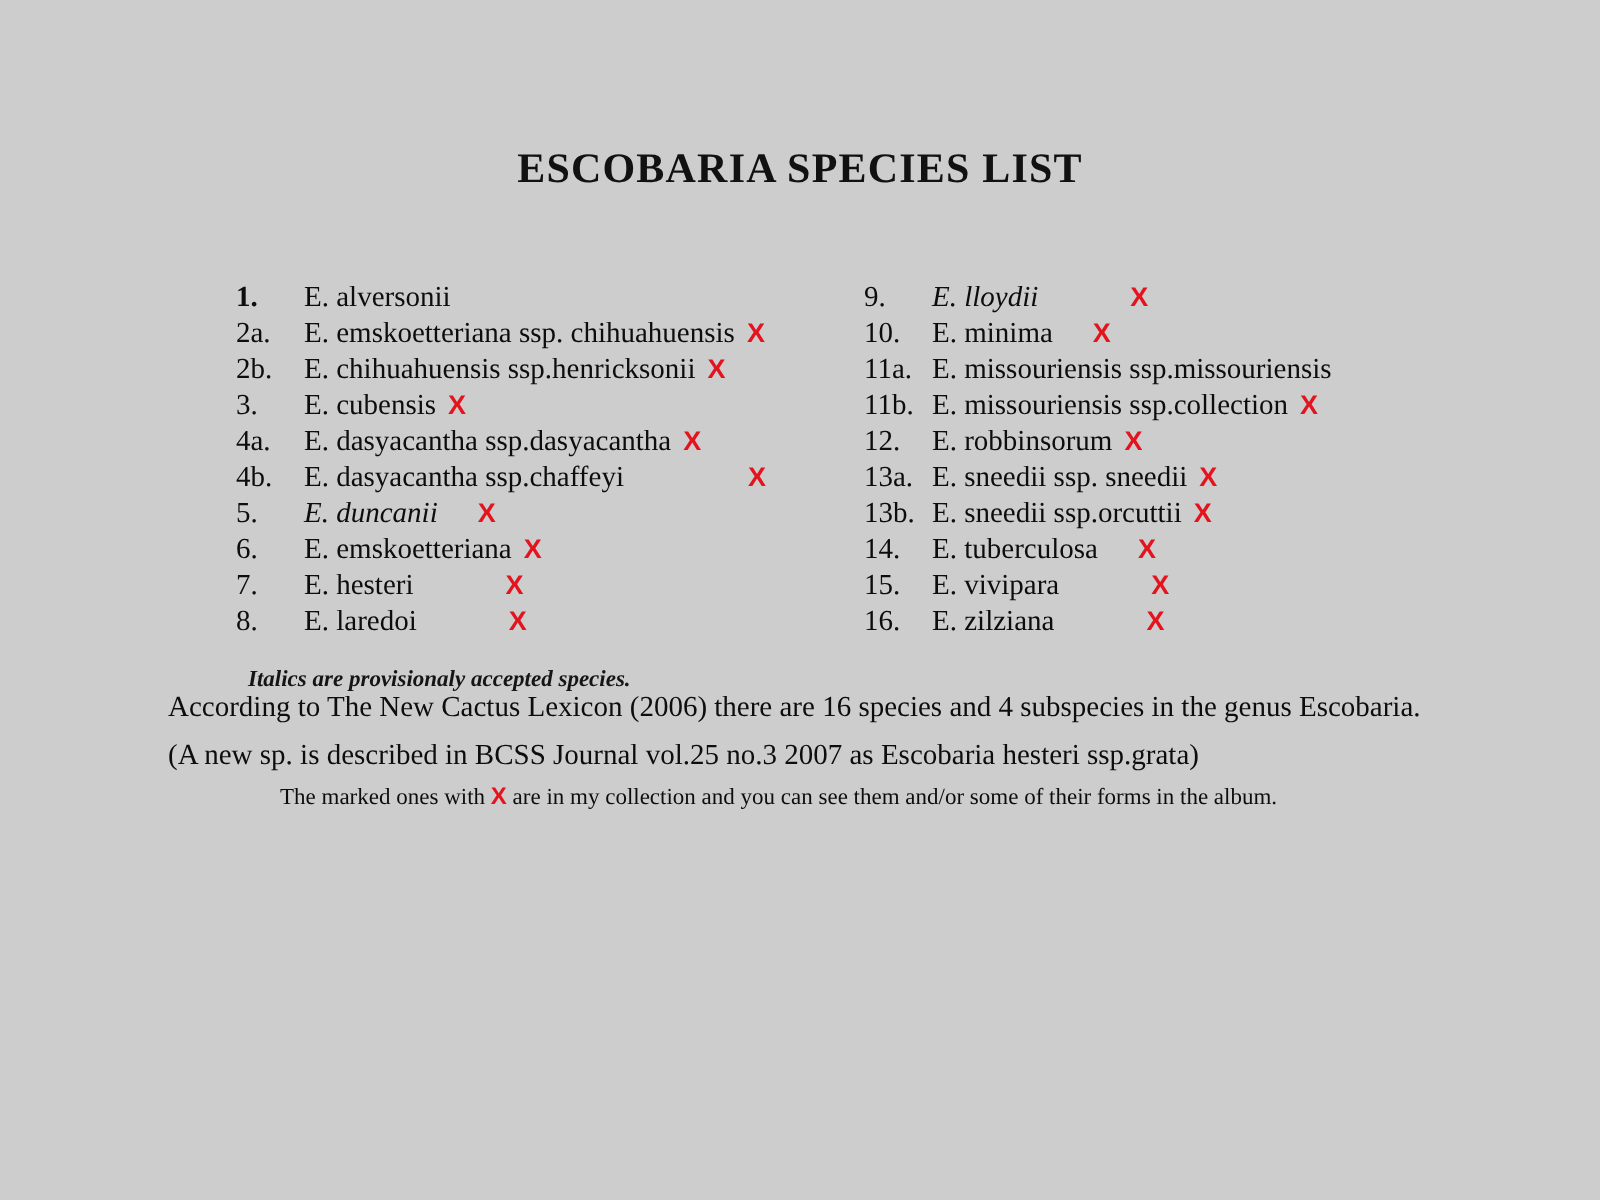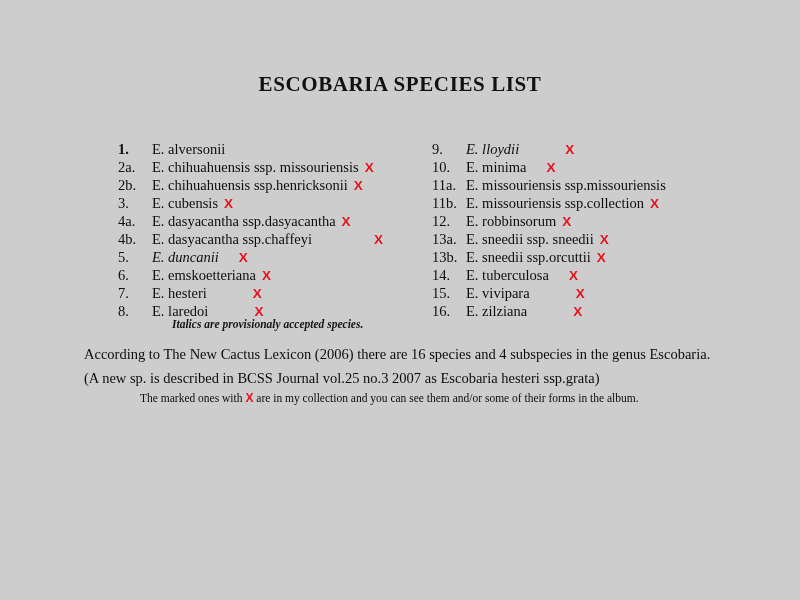--- a/index.html
+++ b/index.html
@@ -63,27 +63,26 @@
     font-family: "Liberation Sans", "DejaVu Sans", sans-serif;
     font-size: 13.5px;
   }
   .gap1 { display: inline-block; width: 6px; }
   .gap2 { display: inline-block; width: 20px; }
   .gap3 { display: inline-block; width: 46px; }
   .gap4 { display: inline-block; width: 62px; }
 
   .footnote {
     position: absolute;
-    top: 318px;
+    top: 334px;
     left: 124px;
     font-size: 11.5px;
     font-style: italic;
     font-weight: bold;
     color: #151515;
-    margin-left: 48px;
   }
   .para {
     position: absolute;
     left: 84px;
     width: 660px;
     font-size: 14.5px;
     line-height: 20px;
   }
   .para-l1 { top: 344px; }
   .para-l2 { top: 368px; }
@@ -100,21 +99,21 @@
 </head>
 <body>
 
 <div class="page">
 
   <div class="title">ESCOBARIA SPECIES  LIST</div>
 
   <div class="columns">
     <div class="col col-left" id="col-left">
         <div class="row"><span class="num bold">1.</span><span class="name">E. alversonii</span></div>
-        <div class="row"><span class="num">2a.</span><span class="name">E. chihuahuensis ssp. missouriensis</span><span class="gap1">&nbsp;</span><span class="mark">X</span></div>
+        <div class="row"><span class="num">2a.</span><span class="name">E. emskoetteriana ssp. chihuahuensis</span><span class="gap1">&nbsp;</span><span class="mark">X</span></div>
         <div class="row"><span class="num">2b.</span><span class="name">E. chihuahuensis ssp.henricksonii</span><span class="gap1">&nbsp;</span><span class="mark">X</span></div>
         <div class="row"><span class="num">3.</span><span class="name">E. cubensis</span><span class="gap1">&nbsp;</span><span class="mark">X</span></div>
         <div class="row"><span class="num">4a.</span><span class="name">E. dasyacantha ssp.dasyacantha</span><span class="gap1">&nbsp;</span><span class="mark">X</span></div>
         <div class="row"><span class="num">4b.</span><span class="name">E. dasyacantha ssp.chaffeyi</span><span class="gap4">&nbsp;</span><span class="mark">X</span></div>
         <div class="row"><span class="num">5.</span><span class="name ital">E. duncanii</span><span class="gap2">&nbsp;</span><span class="mark">X</span></div>
         <div class="row"><span class="num">6.</span><span class="name">E. emskoetteriana</span><span class="gap1">&nbsp;</span><span class="mark">X</span></div>
         <div class="row"><span class="num">7.</span><span class="name">E. hesteri</span><span class="gap3">&nbsp;</span><span class="mark">X</span></div>
         <div class="row"><span class="num">8.</span><span class="name">E. laredoi</span><span class="gap3">&nbsp;</span><span class="mark">X</span></div>
       </div>
     <div class="col col-right" id="col-right">

